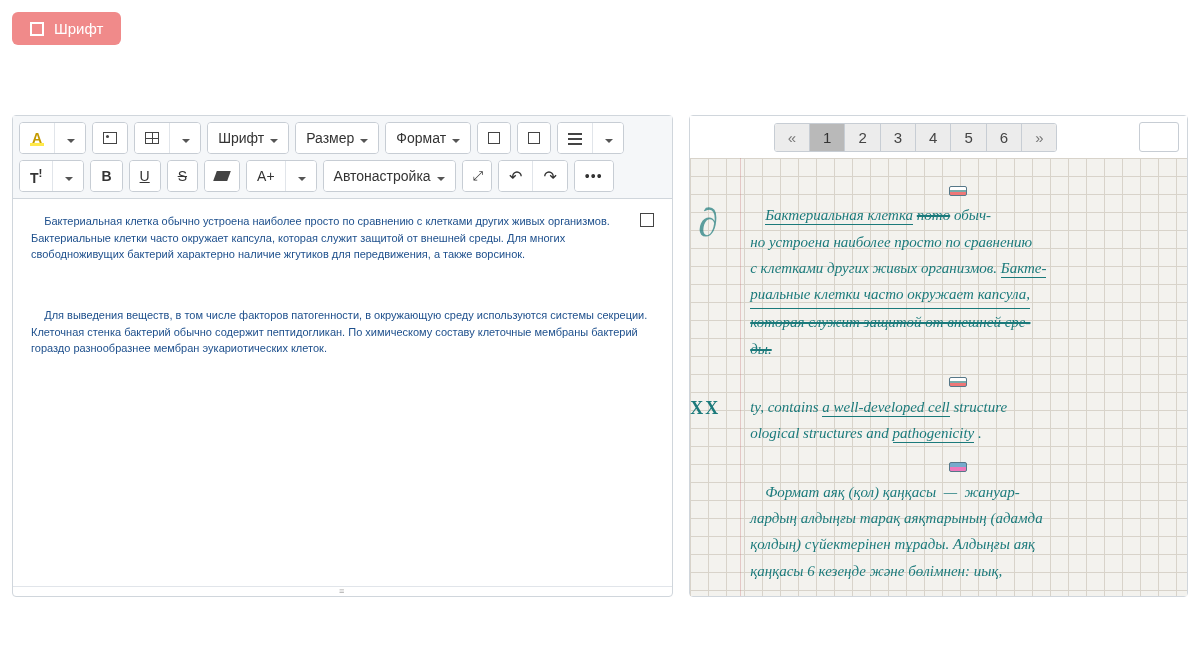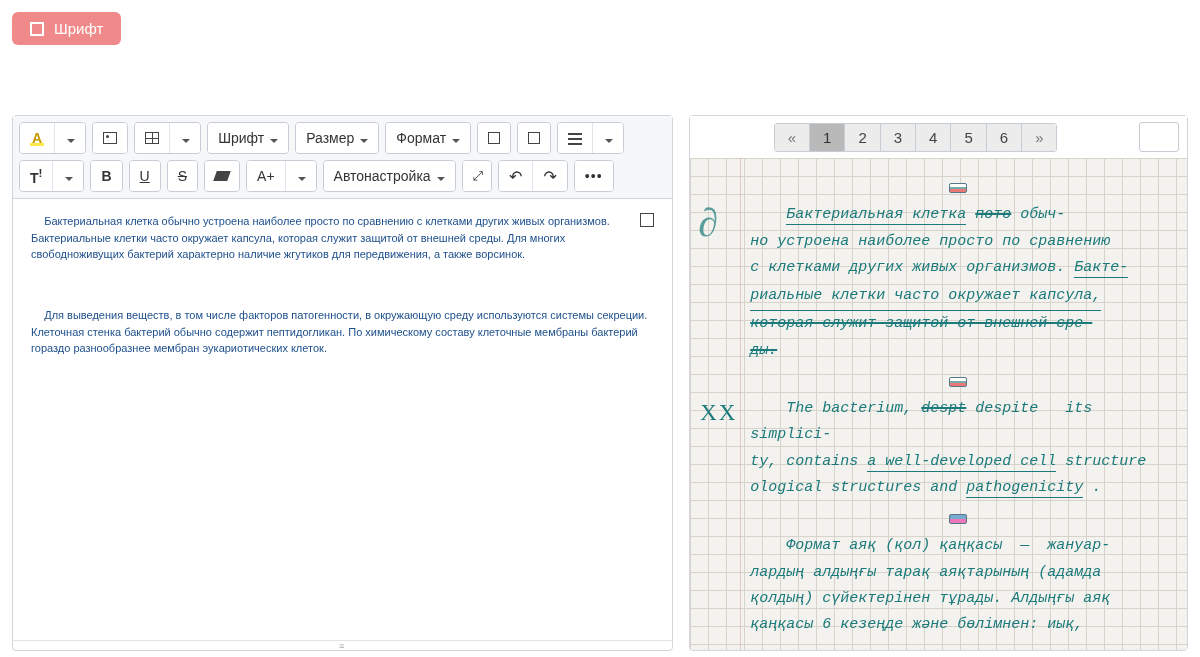--- a/index.html
+++ b/index.html
@@ -166,22 +166,22 @@
   font-family: "Comic Sans MS", cursive;
   color: #1b7a7b;
   font-size: 15px;
   line-height: 1.75;
   font-style: italic;
 }
 .paper .margin-line{
   position:absolute;left:50px;top:0;bottom:0;border-left:1px solid rgba(200,120,120,0.35);
 }
 .paper .scribble{position:absolute;left:8px;top:30px;font-size:40px;color:#1b7a7b;opacity:.7;font-style:normal;}
-.paper .xx{position:absolute;left:10px;top:235px;font-size:23px;letter-spacing:2px;font-style:normal;}
-.hw-line{white-space:pre-wrap;font-family:Liberation Mono, monospace;}
+.paper .xx{position:absolute;left:0;top:235px;font-size:18px;letter-spacing:2px;font-style:normal;font-weight:bold;}
+.hw-line{white-space:pre-wrap;}
 .ul1{border-bottom:1.5px solid #1b7a7b;padding-bottom:1px;}
 .strike{text-decoration:line-through;text-decoration-thickness:1.5px;}
 .flag{display:inline-block;width:18px;height:10px;border:1px solid #578;background:linear-gradient(#fff 33%,#7aa 33% 66%,#e77 66%);border-radius:2px;vertical-align:middle;}
 .flag2{display:inline-block;width:18px;height:10px;border:1px solid #578;background:linear-gradient(#7ac 50%,#e7b 50%);border-radius:2px;vertical-align:middle;}
 </style>
 </head>
 <body>
 
 
 
@@ -346,21 +346,20 @@
 
       <div class="hw-line" style="text-align:center"><span class="flag"></span></div>
       <div class="hw-line">&nbsp;&nbsp;&nbsp;&nbsp;<span class="ul1">Бактериальная клетка</span> <span class="strike">пото</span><span> обыч-</span></div>
       <div class="hw-line">но устроена наиболее просто по сравнению</div>
       <div class="hw-line"><span>с клетками других живых организмов. </span><span class="ul1">Бакте-</span></div>
       <div class="hw-line ul1" style="display:inline-block">риальные клетки часто окружает капсула,</div>
       <div class="hw-line strike">которая служит защитой от внешней сре-</div>
       <div class="hw-line strike">ды.</div>
 
       <div class="hw-line" style="text-align:center;margin-top:6px"><span class="flag"></span></div>
-      <div class="hw-line">&nbsp;&nbsp;&nbsp;&nbsp;<span>The bacterium, </span><span class="strike">despt</span><span> despite   its simplici-</span></div>
       <div class="hw-line"><span>ty, contains </span><span class="ul1">a well-developed cell</span><span> structure</span></div>
       <div class="hw-line"><span>ological structures and </span><span class="ul1">pathogenicity</span><span> .</span></div>
 
       <div class="hw-line" style="text-align:center;margin-top:6px"><span class="flag2"></span></div>
       <div class="hw-line">&nbsp;&nbsp;&nbsp;&nbsp;<span>Формат аяқ (қол) қаңқасы  —  жануар-</span></div>
       <div class="hw-line">лардың алдыңғы тарақ аяқтарының (адамда</div>
       <div class="hw-line">қолдың) сүйектерінен тұрады. Алдыңғы аяқ</div>
       <div class="hw-line">қаңқасы 6 кезеңде және бөлімнен: иық,</div>
     </div>
   </div>

